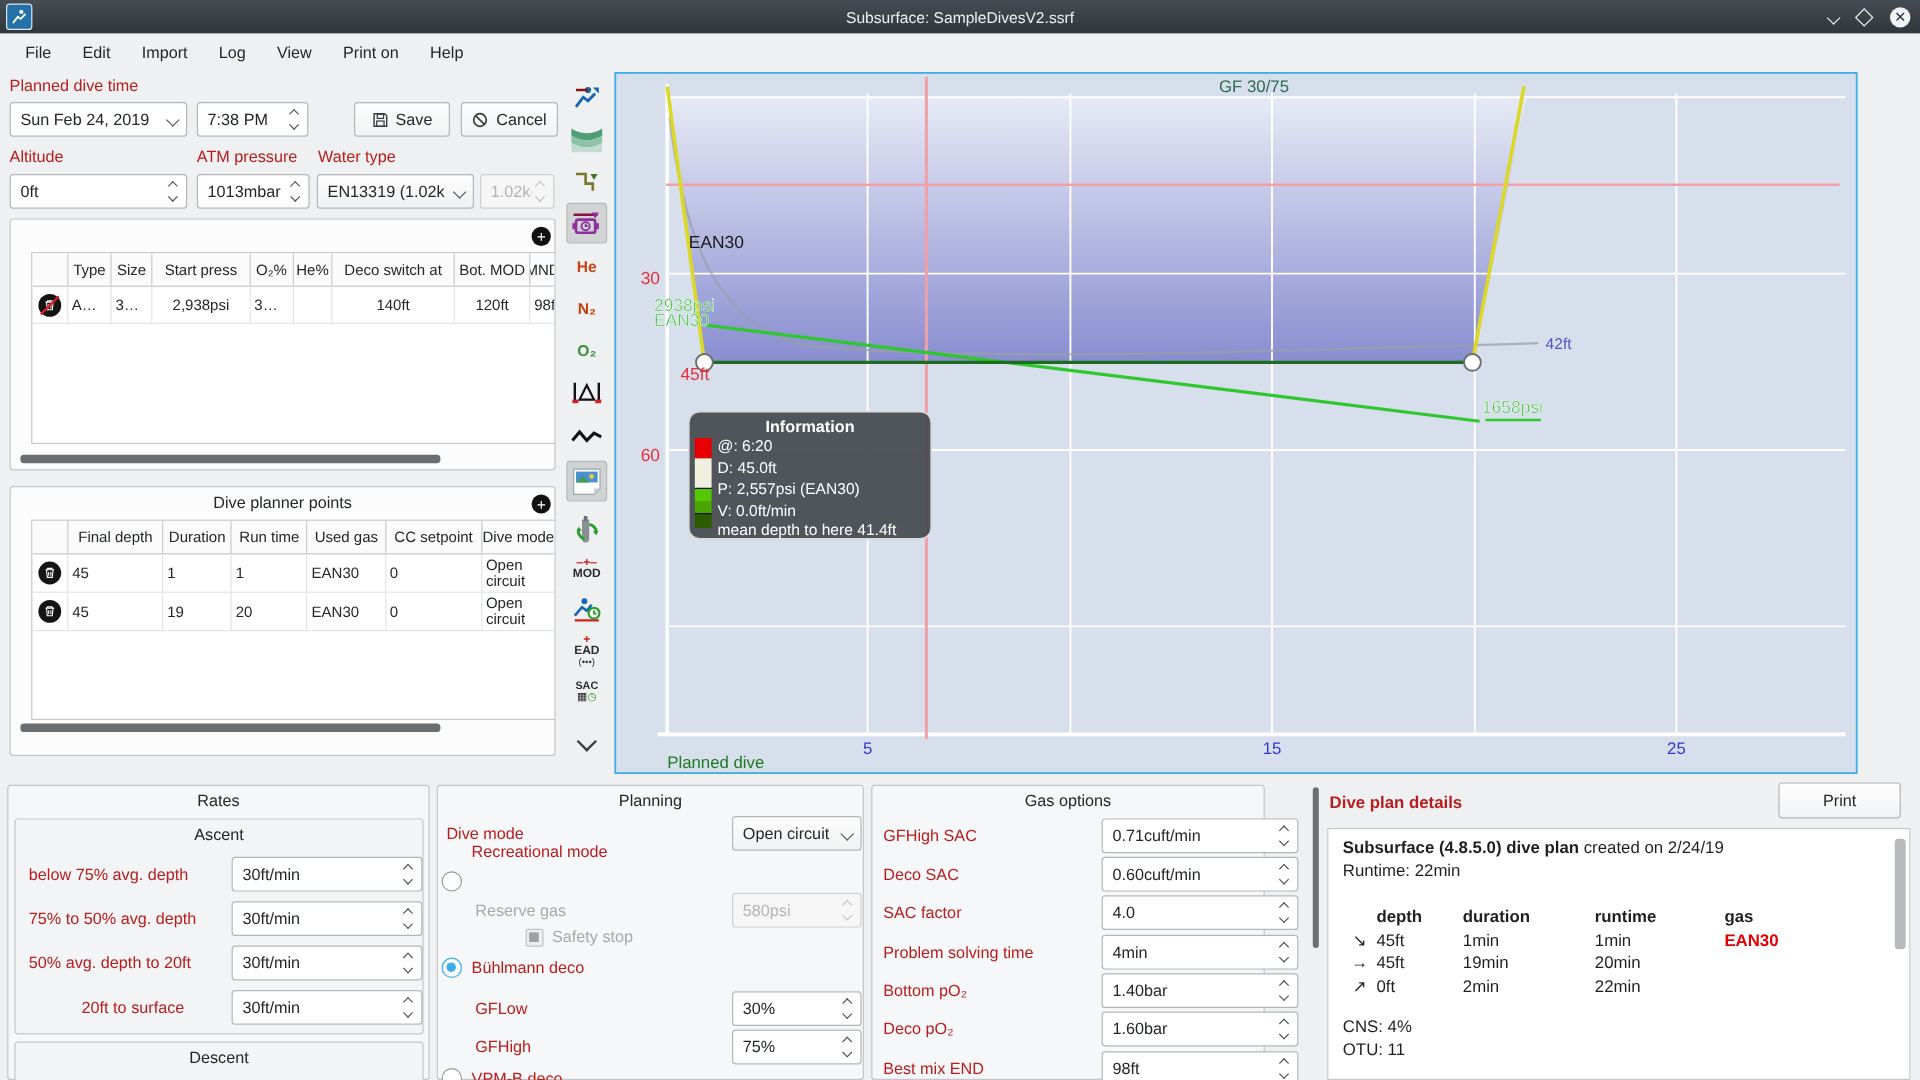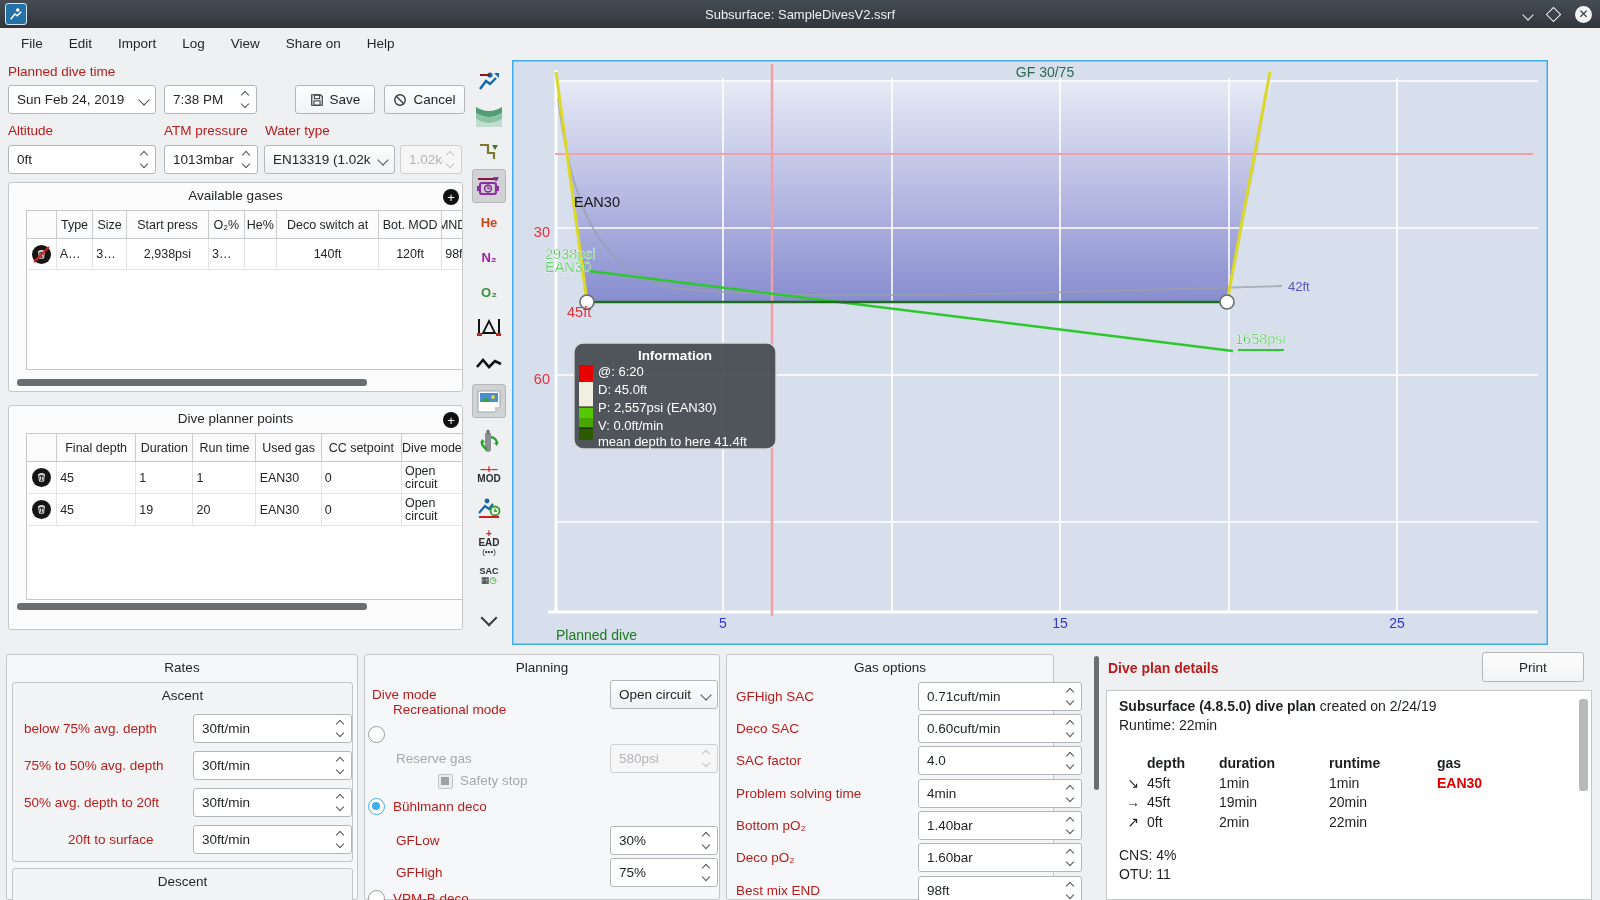--- a/index.html
+++ b/index.html
@@ -82,21 +82,21 @@
       <span class="closebtn">✕</span>
     </span>
   </div>
 
   <div class="abs menubar">
     <span class="menuitem">File</span>
     <span class="menuitem">Edit</span>
     <span class="menuitem">Import</span>
     <span class="menuitem">Log</span>
     <span class="menuitem">View</span>
-    <span class="menuitem">Share on</span>
+    <span class="menuitem">Print on</span>
     <span class="menuitem">Help</span>
   </div>
 
   <div class="label" style="left:8px;top:64px;">Planned dive time</div>
 
   <div class="field" style="left:8px;top:85px;width:148px;height:29px;">
     <span class="val">Sun Feb 24, 2019</span>
     <span class="combochev">
         <i class="chev"></i>
       </span>
@@ -150,21 +150,20 @@
   </div>
   <div class="field disabled" style="left:400px;top:145px;width:62px;height:29px;">
     <span class="val">1.02kg</span>
     <span class="spinarrows">
         <i class="chev up" style="border-color:#c4c6c8;"></i>
         <i class="chev" style="border-color:#c4c6c8;"></i>
       </span>
   </div>
 
   <div class="groupbox white" style="left:8px;top:182px;width:455px;height:210px;">
-    <div class="gbtitle">Available gases</div>
     <div class="pluscirc" style="right:3px;top:6px;">+</div>
     <div class="tablewrap" style="left:17px;top:27px;width:437px;height:160px;">
       <div class="trow head" style="height:27px;">
         <div class="tcell" style="width:30px;"></div>
         <div class="tcell" style="width:37px;">Type</div>
         <div class="tcell" style="width:34px;">Size</div>
         <div class="tcell" style="width:83px;">Start press</div>
         <div class="tcell" style="width:36px;">O₂%</div>
         <div class="tcell" style="width:33px;">He%</div>
         <div class="tcell" style="width:103px;">Deco switch at</div>
@@ -271,21 +270,21 @@
         <rect x="20" y="13" width="3" height="5" fill="#8e2f9e"></rect>
         <circle cx="12" cy="15.5" r="3.4" fill="none" stroke="#8e2f9e" stroke-width="1.6"></circle>
         <path d="M12 13.5 v2 h1.8" stroke="#8e2f9e" stroke-width="1.4" fill="none"></path>
         <path d="M17 4 l6 0 l-3 5 z" fill="#8e2f9e"></path>
       </svg>
   </div>
   <div class="tbtn" style="top:205px;">
       <span class="txt" style="color:#cc4418;">He</span>
     </div>
   <div class="tbtn" style="top:240px;">
-      <span class="txt" style="color:#a21caf;">N₂</span>
+      <span class="txt" style="color:#c2410c;">N₂</span>
     </div>
   <div class="tbtn" style="top:275px;">
       <span class="txt" style="color:#3d8f3d;">O₂</span>
     </div>
   <div class="tbtn" style="top:310px;">
     <svg width="26" height="22" viewBox="0 0 26 22">
         <line x1="3" y1="3" x2="3" y2="19" stroke="#111" stroke-width="2"></line>
         <line x1="23" y1="3" x2="23" y2="19" stroke="#111" stroke-width="2"></line>
         <path d="M13 5 L19 17 L7 17 Z" fill="none" stroke="#111" stroke-width="1.8"></path>
         <rect x="1" y="17" width="5" height="3" fill="#d02020"></rect>

